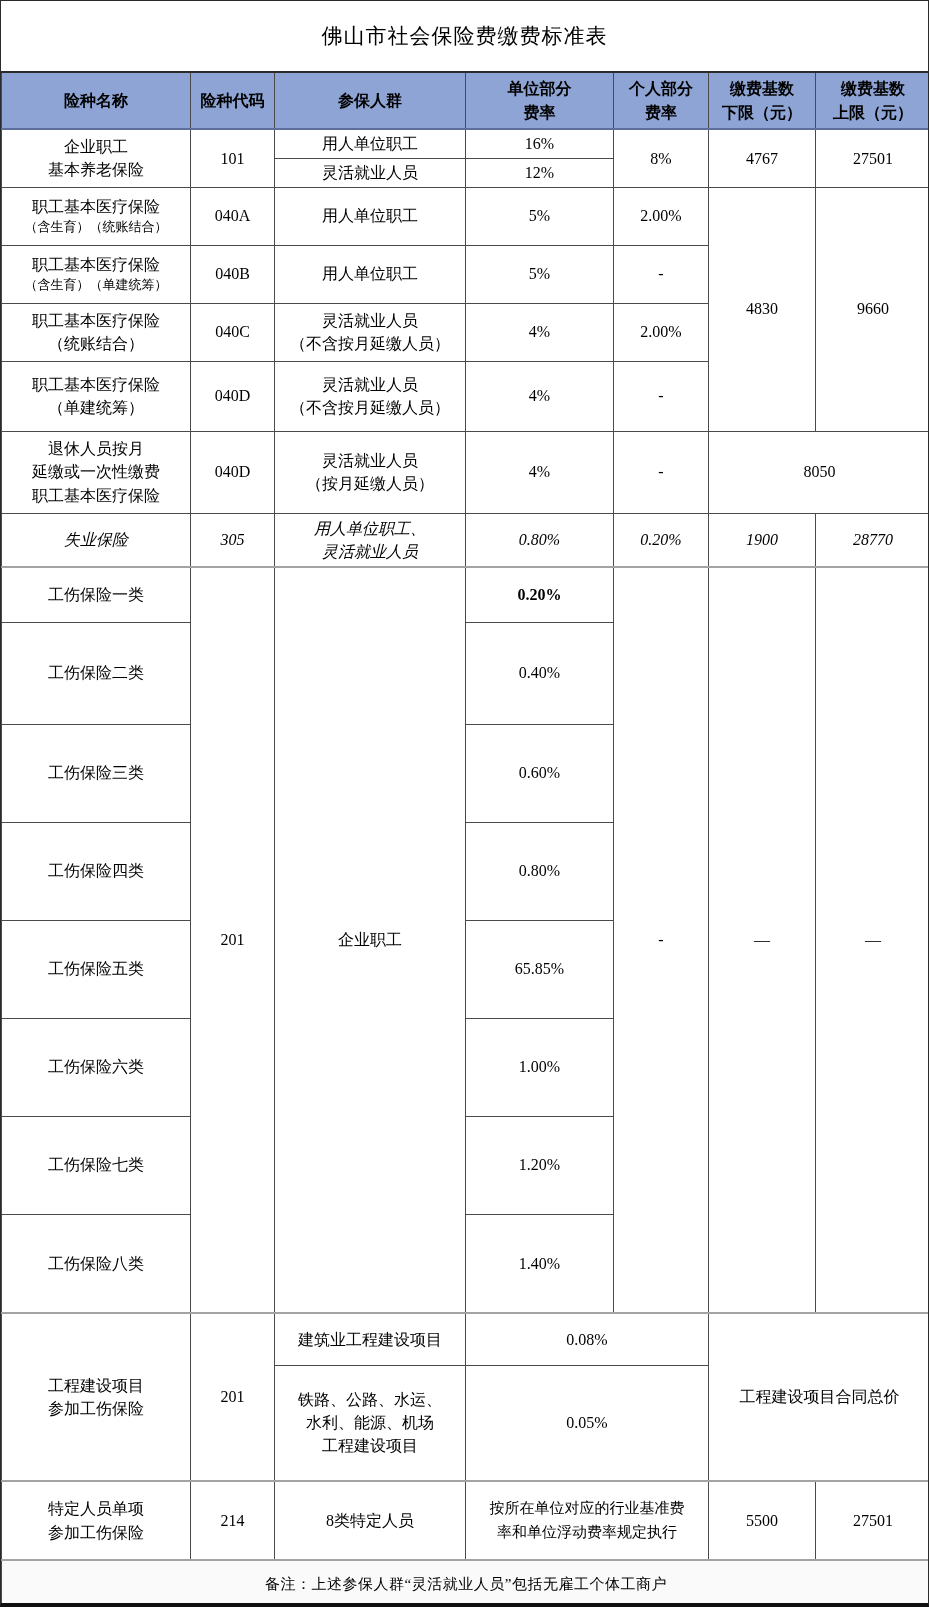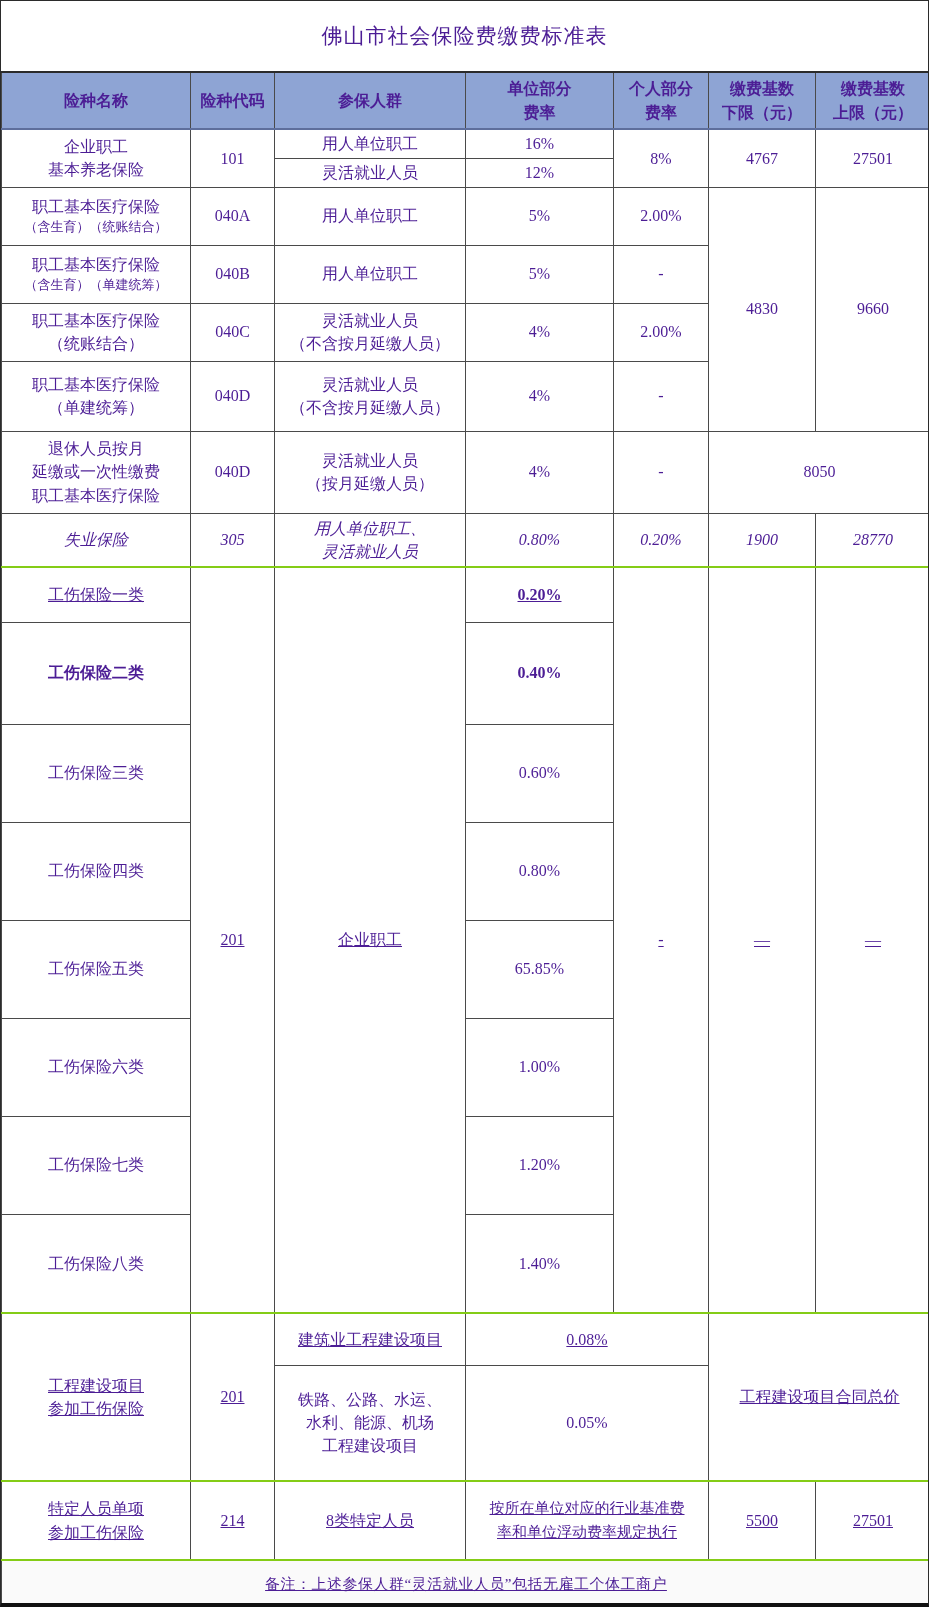--- a/index.html
+++ b/index.html
@@ -1,41 +1,41 @@
 <!DOCTYPE html>
 <html style="--header-bg: #8ea4d4;"><head>
 <meta charset="utf-8">
 <style>
   html,body{margin:0;padding:0;background:#ffffff;}
   .sheet{
     width:929px;height:1607px;box-sizing:border-box;
     border:1px solid #2b2b2b;border-bottom:4px solid #101010;
     font-family:"Liberation Serif","DejaVu Serif",serif;
-    color:#4c1d95;background:#fff;overflow:hidden;
+    color:#000000;background:#fff;overflow:hidden;
   }
   .title-block{
     height:70px;box-sizing:border-box;
     display:flex;flex-direction:column;justify-content:center;align-items:center;
     font-size:21px;line-height:1.55;letter-spacing:1px;
   }
   table{border-collapse:collapse;table-layout:fixed;width:929px;}
   th,td{
     border:1px solid #4a4a4a;text-align:center;vertical-align:middle;
     padding:1px 2px;font-size:16px;box-sizing:border-box;overflow:hidden;
   }
   thead th{
     background:var(--header-bg,#8ea4d4);
     font-weight:700;
     border-top:2px solid #2b2b2b;
     border-bottom:2px solid #5e6e9c;
   }
   .ln{line-height:1.45;}
   .small{font-size:13px;letter-spacing:0;}
   .bold{font-weight:700;}
-  tr.thick td{border-top:2px solid #84cc16;text-decoration:underline;}
+  tr.thick td{border-top:2px solid #a3a3a3;}
   td.remark{background:#fafafa;font-size:15px;letter-spacing:.5px;}
   td.rate-note .ln{font-size:15px;line-height:1.55;}
 </style>
 </head>
 <body>
 
 <div class="sheet">
   <div class="title-block">
     <div>佛山市社会保险费缴费标准表</div>
   </div>
@@ -254,21 +254,21 @@
           <td rowspan="8">
             <div class="ln">-</div>
           </td>
           <td rowspan="8">
             <div class="ln">—</div>
           </td>
           <td rowspan="8">
             <div class="ln">—</div>
           </td>
         </tr>
-        <tr style="height: 102px; font-weight: bold;">
+        <tr style="height: 102px;">
           <td>
             <div class="ln">工伤保险二类</div>
           </td>
           <td>
             <div class="ln">0.40%</div>
           </td>
         </tr>
         <tr style="height: 98px;">
           <td>
             <div class="ln">工伤保险三类</div>

